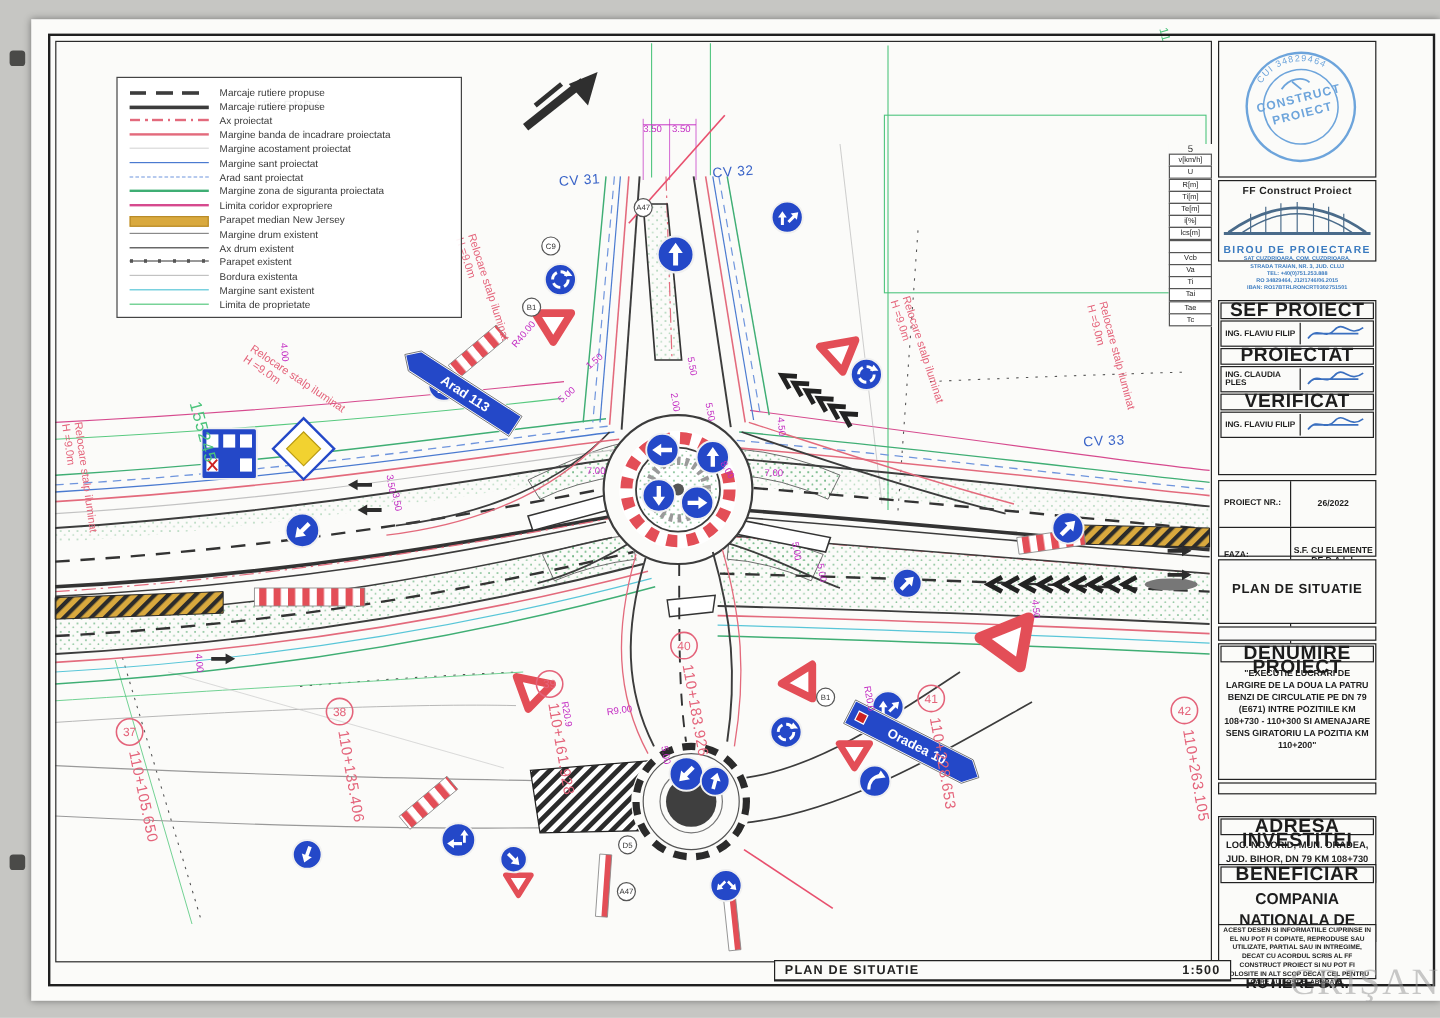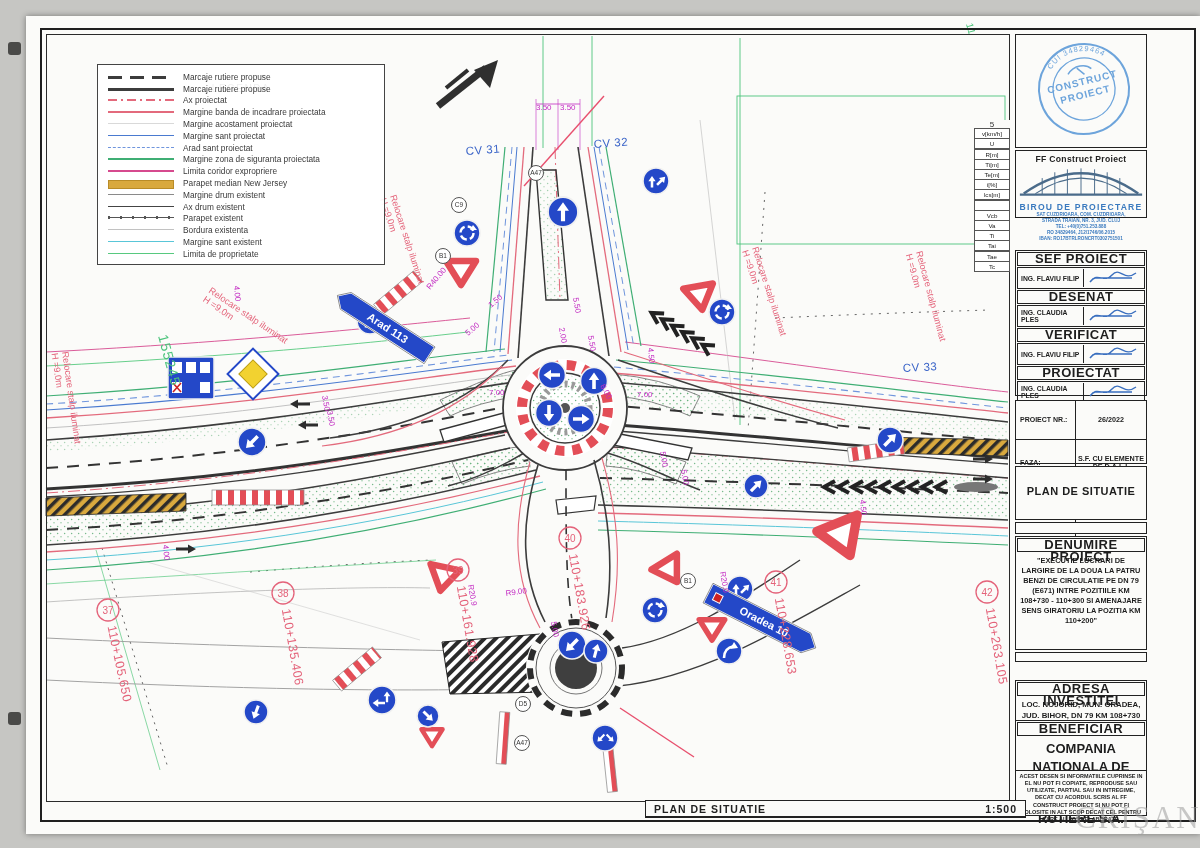--- a/index.html
+++ b/index.html
@@ -45,21 +45,21 @@
   .watermark{position:absolute;left:1075px;top:800px;font-family:"Liberation Serif",serif;font-size:31px;
     color:#9d9d9d;opacity:.55;letter-spacing:2px;z-index:9;}
   
   .ctable{position:absolute;left:974px;top:120px;width:36px;z-index:4;background:#fbfbf9;}
   .ctable .ch{font-size:8px;text-align:center;color:#333;}
   .ctable .cr{font-size:6.2px;height:9px;line-height:9px;text-align:center;border:.8px solid #555;color:#222;
     margin-top:-0.8px;background:#fff;white-space:nowrap;overflow:hidden;}
   
   .tb{position:absolute;left:1015px;top:34px;width:134px;z-index:5;color:#1d1d1d;}
   .tbbox{position:absolute;left:0;width:132px;border:1.2px solid #222;background:#fbfbf9;box-sizing:border-box;}
-  .tb-h{font-size:13px;font-weight:bold;text-align:center;letter-spacing:.5px;border:1px solid #222;margin:1px;height:12px;line-height:12px;}
+  .tb-h{font-size:16px;font-weight:bold;text-align:center;letter-spacing:.5px;border:1px solid #222;margin:1px;height:12px;line-height:12px;}
   .role-r{display:flex;align-items:center;height:20px;border:1px solid #222;margin:1px;}
   .role-r .nm{font-size:6.8px;font-weight:bold;padding-left:3px;width:62px;flex:none;}
   .role-r svg{flex:1;height:18px;border-left:1px solid #222;}
   .frow{display:flex;border-bottom:1px solid #222;min-height:12px;align-items:center;}
   .frow:last-child{border-bottom:none;}
   .frow .fl{width:55px;flex:none;font-size:7px;font-weight:bold;padding:1px 0 1px 4px;border-right:1px solid #222;align-self:stretch;display:flex;align-items:center;}
   .frow .fv{flex:1;text-align:center;font-size:7.2px;font-weight:bold;padding:15px 2px;line-height:1.1;}
   .planname{font-size:11px;font-weight:bold;text-align:center;letter-spacing:.5px;padding-top:18px;}
   .smalltxt{font-size:7.4px;font-weight:bold;text-align:center;line-height:1.35;padding:3px 4px;}
   .tinytxt{font-size:5.5px;text-align:center;line-height:1.3;padding:2px 3px;font-weight:bold;color:#222;}
@@ -712,49 +712,40 @@
         <div>
           <div class="tb-h">SEF PROIECT</div>
           <div class="role-r">
             <span class="nm">ING. FLAVIU FILIP</span>
             <svg viewBox="0 0 60 18">
               <path d="M6,13 C14,2 20,15 28,6 S40,13 52,4 M10,9 L48,9" stroke="#3a6fbf" stroke-width="1.4" fill="none"></path>
             </svg>
           </div>
         </div>
 
+
         <div>
-          <div class="tb-h">DESENAT</div>
+          <div class="tb-h">PROIECTAT</div>
           <div class="role-r">
             <span class="nm">ING. CLAUDIA PLES</span>
             <svg viewBox="0 0 60 18">
               <path d="M6,13 C14,2 20,15 28,6 S40,13 52,4 M10,9 L48,9" stroke="#3a6fbf" stroke-width="1.4" fill="none"></path>
             </svg>
           </div>
         </div>
 
         <div>
           <div class="tb-h">VERIFICAT</div>
           <div class="role-r">
             <span class="nm">ING. FLAVIU FILIP</span>
             <svg viewBox="0 0 60 18">
               <path d="M6,13 C14,2 20,15 28,6 S40,13 52,4 M10,9 L48,9" stroke="#3a6fbf" stroke-width="1.4" fill="none"></path>
             </svg>
           </div>
         </div>
-
-        <div>
-          <div class="tb-h">PROIECTAT</div>
-          <div class="role-r">
-            <span class="nm">ING. CLAUDIA PLES</span>
-            <svg viewBox="0 0 60 18">
-              <path d="M6,13 C14,2 20,15 28,6 S40,13 52,4 M10,9 L48,9" stroke="#3a6fbf" stroke-width="1.4" fill="none"></path>
-            </svg>
-          </div>
-        </div>
       </div>
 
     <div class="tbbox" style="top:366px;height:64px;">
 
         <div class="frow">
           <span class="fl">PROIECT NR.:</span>
           <span class="fv">26/2022</span>
         </div>
 
         <div class="frow">

